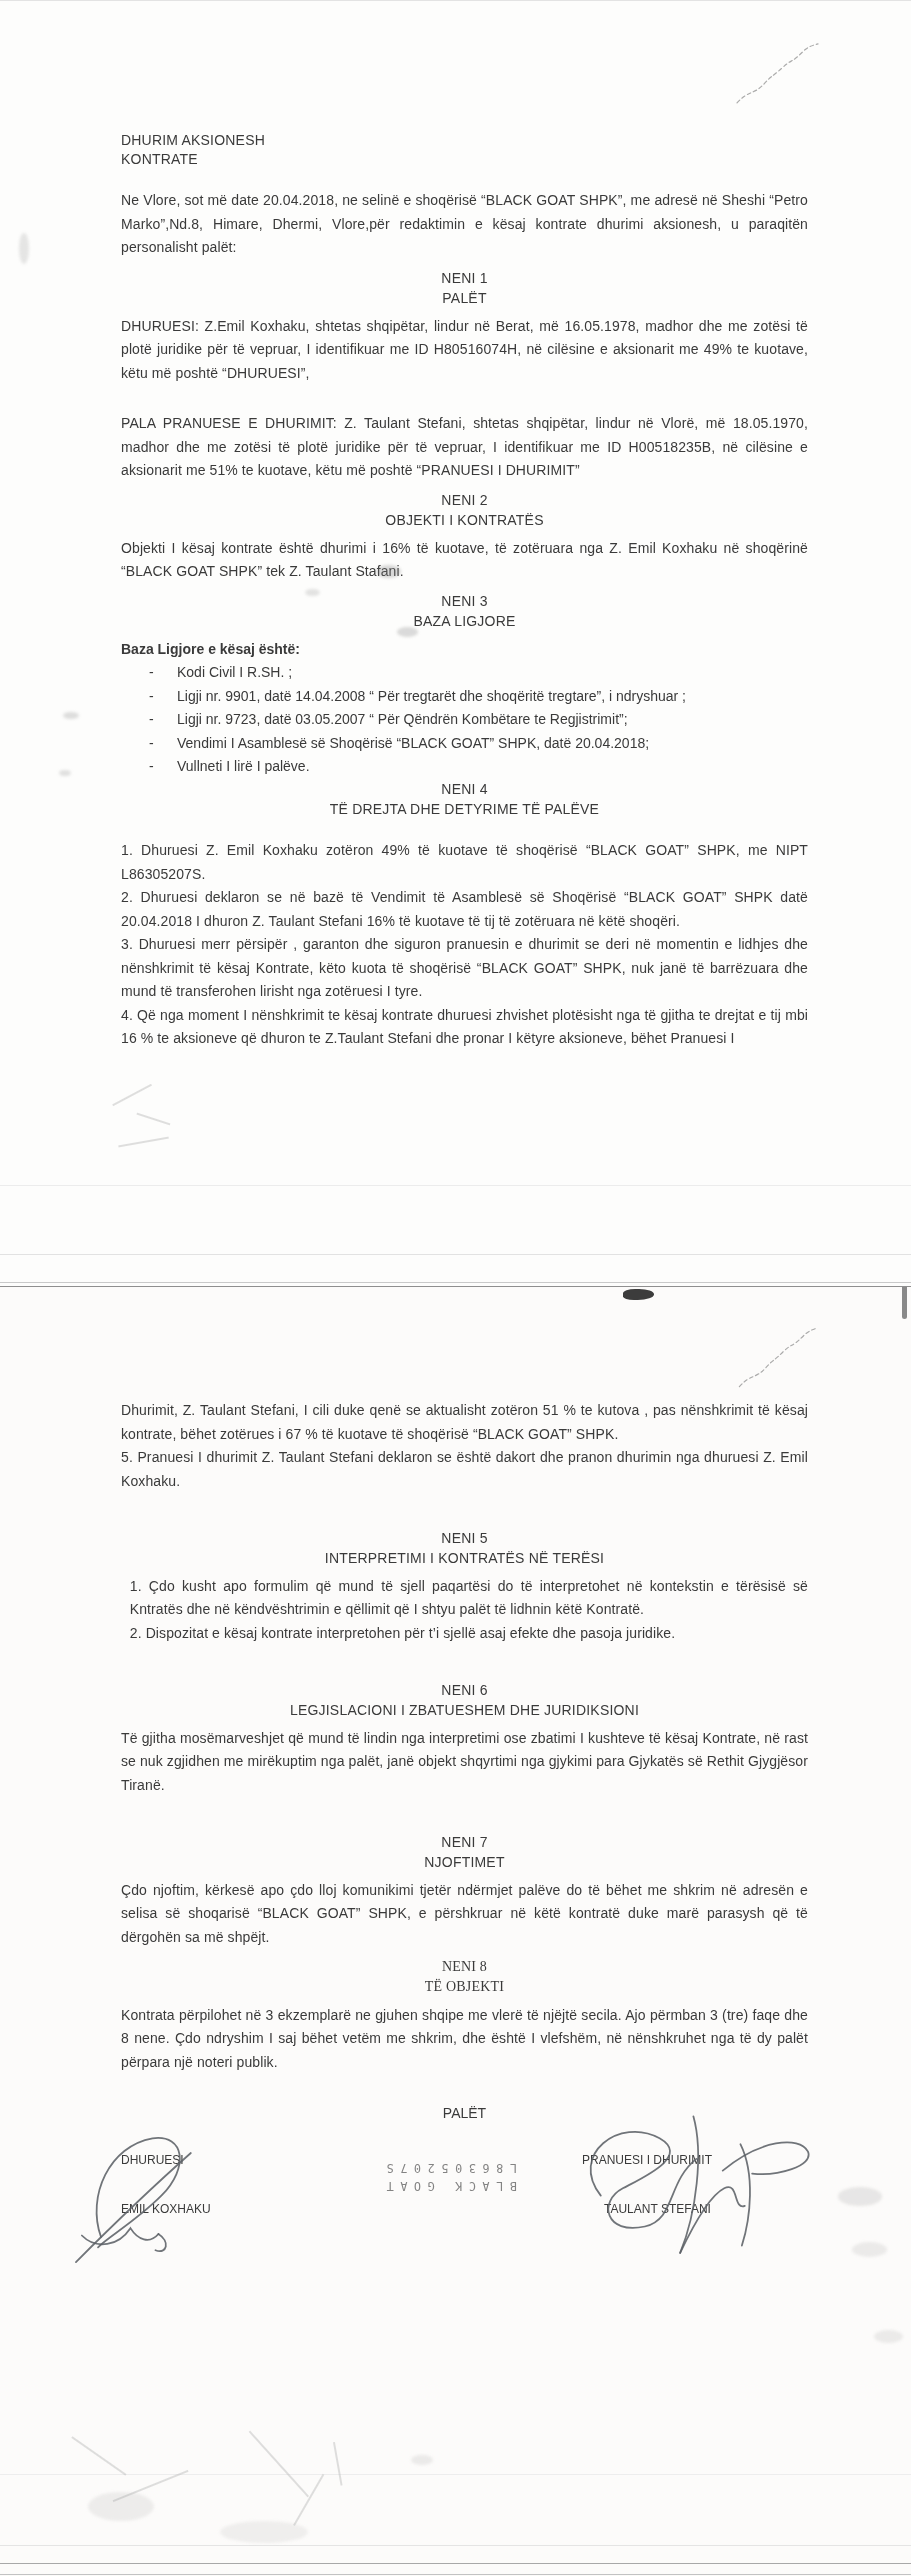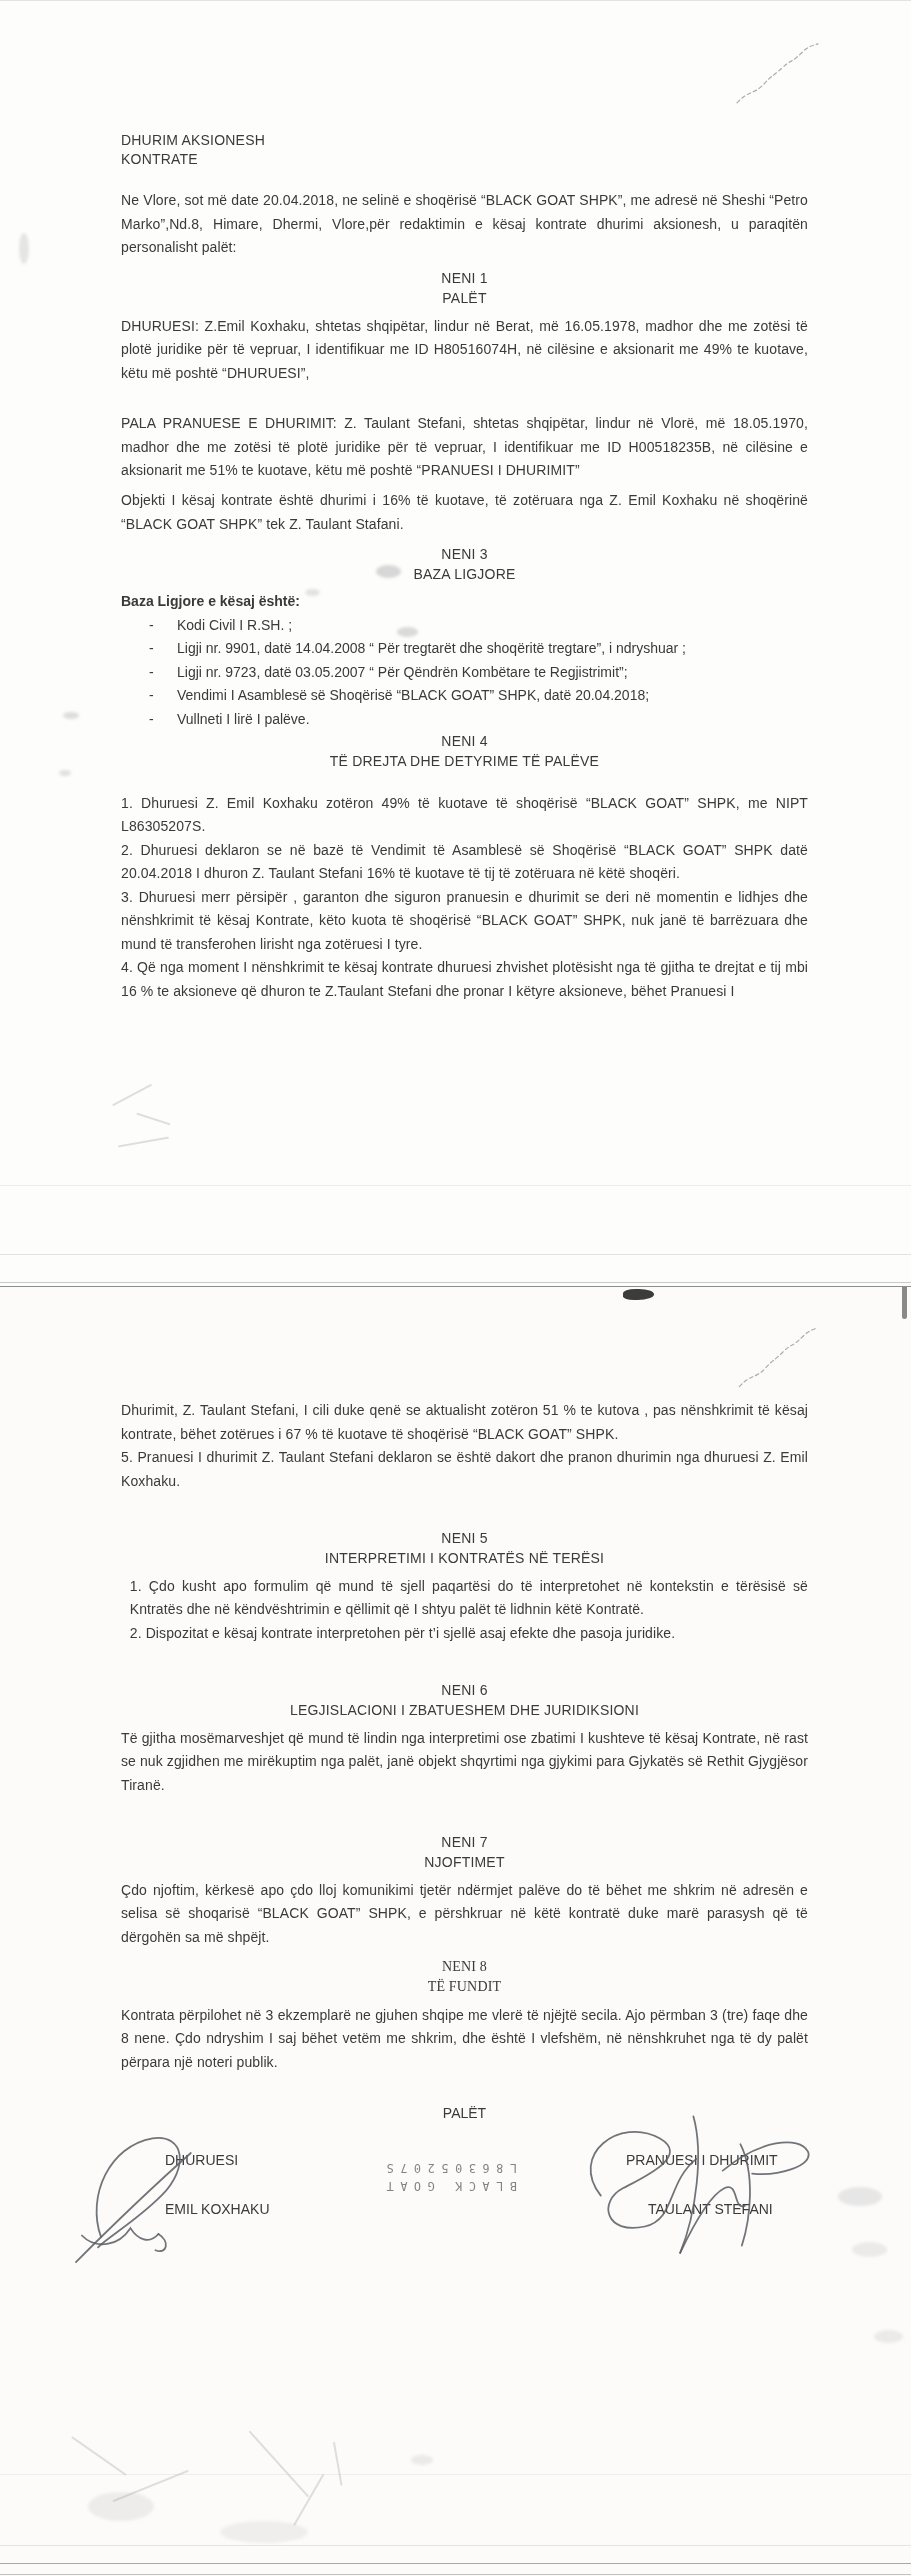--- a/index.html
+++ b/index.html
@@ -13,21 +13,21 @@
   .doc-title{font-size:14px;line-height:19px;letter-spacing:0.2px;}
   .p{font-size:14px;line-height:23.5px;text-align:justify;letter-spacing:0.1px;}
   .h-pair{text-align:center;font-size:14px;line-height:20px;letter-spacing:0.2px;}
   .lead-bold{font-weight:bold;font-size:14px;line-height:23.5px;}
   .dash-item{position:relative;font-size:14px;line-height:23.5px;padding-left:56px;}
   .dash-item .dash{position:absolute;left:28px;top:0;}
   .clause{margin:0;}
   .indent2{padding-left:8.8px;}
   
   .palet-center{text-align:center;font-size:14px;line-height:20px;margin-top:29px;}
-  .roles-row,.names-row{position:relative;font-size:14px;line-height:20px;height:20px;margin-left:44px;}
+  .roles-row,.names-row{position:relative;font-size:12px;line-height:20px;height:20px;}
   .roles-row{margin-top:26.5px;}
   .names-row{margin-top:29px;}
   .right-col{position:absolute;left:461px;top:0;white-space:nowrap;}
   .right-col.name{left:483px;}
   
   .stamp{position:absolute;left:353px;top:871px;width:191px;text-align:center;
          transform:rotate(180deg);color:#6f6f6f;font-family:"DejaVu Sans Mono",monospace;
          font-size:11.8px;line-height:18.4px;letter-spacing:6.6px;opacity:.85;}
   .sig{position:absolute;}
   .sig path{fill:none;stroke:#5c6166;stroke-width:2.4;stroke-linecap:round;opacity:.88;}
@@ -52,20 +52,24 @@
 
       <p class="p" style="margin:20px 0 0;">Ne Vlore, sot më date 20.04.2018, ne selinë e shoqërisë “BLACK GOAT SHPK”, me adresë në Sheshi “Petro Marko”,Nd.8, Himare, Dhermi, Vlore,për redaktimin e kësaj kontrate dhurimi aksionesh, u paraqitën personalisht palët:</p>
 
       <div class="h-pair" style="margin-top:8.8px;">
         <div>NENI 1</div>
         <div>PALËT</div>
       </div>
       <p class="p" style="margin:6.6px 0 0;">DHURUESI: Z.Emil Koxhaku, shtetas shqipëtar, lindur në Berat, më 16.05.1978, madhor dhe me zotësi të plotë juridike për të vepruar, I identifikuar me ID H80516074H, në cilësine e aksionarit me 49% te kuotave, këtu më poshtë “DHURUESI”,</p>
       <p class="p" style="margin:27px 0 0;">PALA PRANUESE E DHURIMIT: Z. Taulant Stefani, shtetas shqipëtar, lindur në Vlorë, më 18.05.1970, madhor dhe me zotësi të plotë juridike për të vepruar, I identifikuar me ID H00518235B, në cilësine e aksionarit me 51% te kuotave, këtu më poshtë “PRANUESI I DHURIMIT”</p>
 
+      <div class="h-pair" style="margin-top:7.3px;">
+        <div>NENI 2</div>
+        <div>OBJEKTI I KONTRATËS</div>
+      </div>
       <p class="p" style="margin:6.6px 0 0;">Objekti I kësaj kontrate është dhurimi i 16% të kuotave, të zotëruara nga Z. Emil Koxhaku në shoqërinë “BLACK GOAT SHPK” tek Z. Taulant Stafani.</p>
 
       <div class="h-pair" style="margin-top:7.3px;">
         <div>NENI 3</div>
         <div>BAZA LIGJORE</div>
       </div>
       <div class="lead-bold" style="margin-top:6.6px;">Baza Ligjore e kësaj është:</div>
       <div>
         <div class="dash-item"><span class="dash">-</span><span>Kodi Civil I R.SH. ;</span></div>
         <div class="dash-item"><span class="dash">-</span><span>Ligji nr. 9901, datë 14.04.2008 “ Për tregtarët dhe shoqëritë tregtare”, i ndryshuar ;</span></div>
@@ -120,21 +124,21 @@
       <p class="p" style="margin:6.6px 0 0;">Të gjitha mosëmarveshjet që mund të lindin nga interpretimi ose zbatimi I kushteve të kësaj Kontrate, në rast se nuk zgjidhen me mirëkuptim nga palët, janë objekt shqyrtimi nga gjykimi para Gjykatës së Rethit Gjygjësor Tiranë.</p>
 
       <div class="h-pair" style="margin-top:35px;">
         <div>NENI 7</div>
         <div>NJOFTIMET</div>
       </div>
       <p class="p" style="margin:6.6px 0 0;">Çdo njoftim, kërkesë apo çdo lloj komunikimi tjetër ndërmjet palëve do të bëhet me shkrim në adresën e selisa së shoqarisë “BLACK GOAT” SHPK, e përshkruar në këtë kontratë duke marë parasysh që të dërgohën sa më shpëjt.</p>
 
       <div class="h-pair" style="margin-top:8px;font-family:Liberation Serif, serif;">
         <div>NENI 8</div>
-        <div>TË FUNDIT</div>
+        <div>TË OBJEKTI</div>
       </div>
       <p class="p" style="margin:6.6px 0 0;">Kontrata përpilohet në 3 ekzemplarë ne gjuhen shqipe me vlerë të njëjtë secila. Ajo përmban 3 (tre) faqe dhe 8 nene. Çdo ndryshim I saj bëhet vetëm me shkrim, dhe është I vlefshëm, në nënshkruhet nga të dy palët përpara një noteri publik.</p>
 
       <div class="palet-center">PALËT</div>
       <div class="roles-row">
         <span>DHURUESI</span>
         <span class="right-col">PRANUESI I DHURIMIT</span>
       </div>
       <div class="names-row">
         <span>EMIL KOXHAKU</span>

